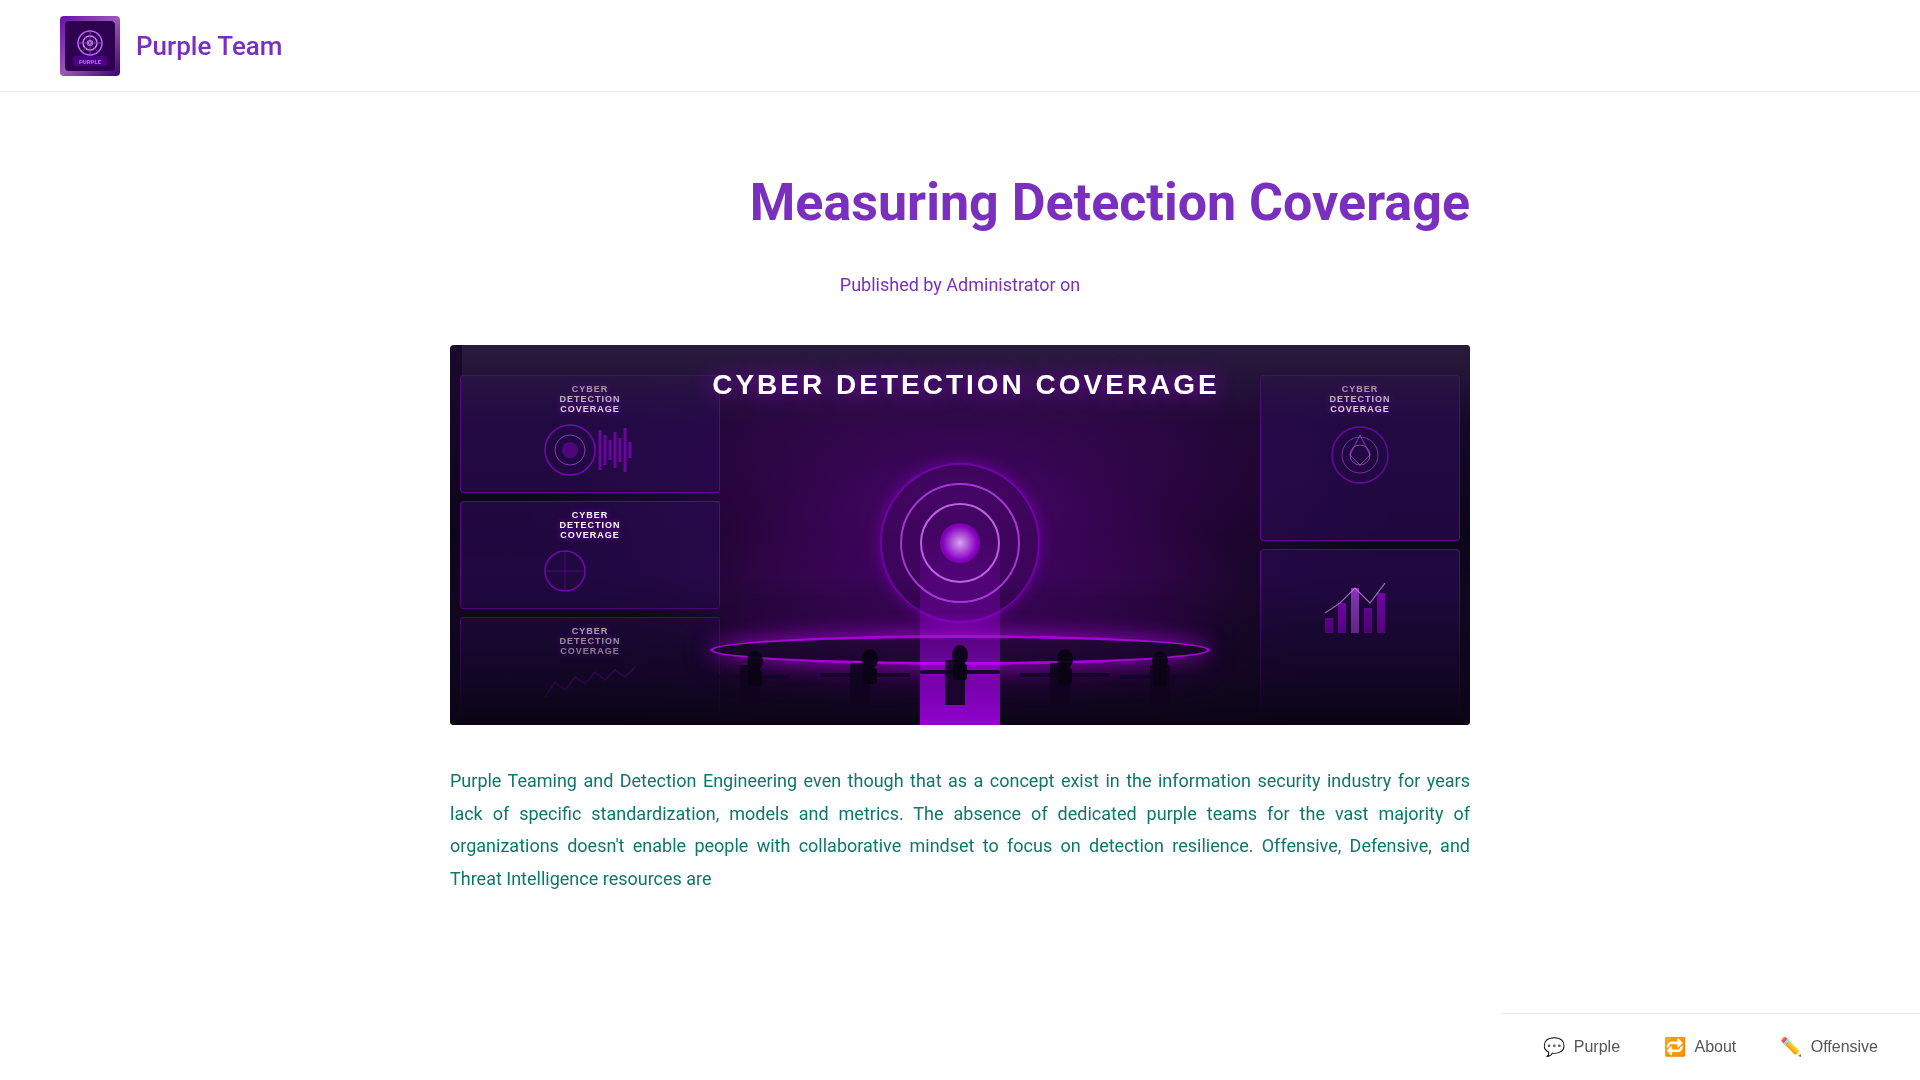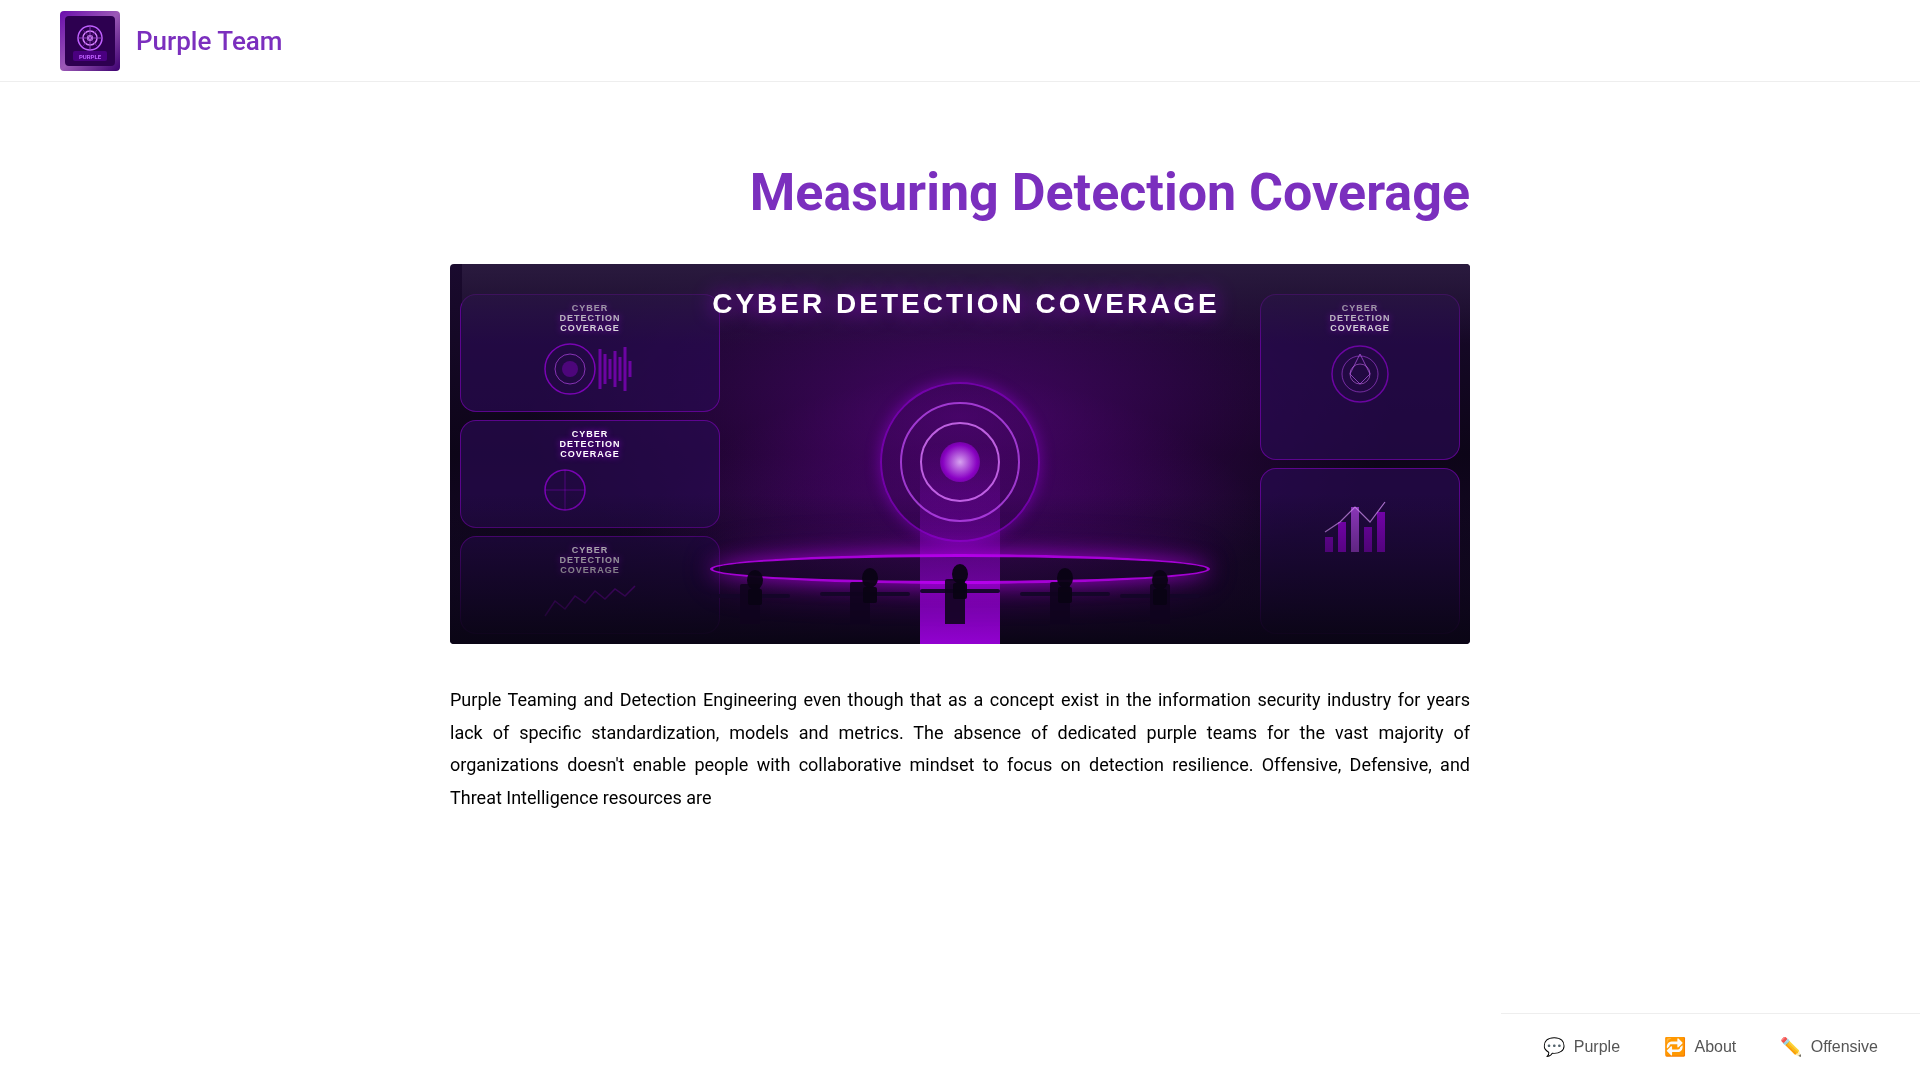--- a/index.html
+++ b/index.html
@@ -15,21 +15,21 @@
       width: 1920px;
       min-height: 1080px;
     }
 
     
     header {
       display: flex;
       align-items: center;
       justify-content: space-between;
       padding: 0 60px;
-      height: 82px;
+      height: 92px;
       border-bottom: 1px solid #eee;
       background: #fff;
     }
 
     .brand {
       display: flex;
       align-items: center;
       gap: 16px;
       text-decoration: none;
     }
@@ -243,21 +243,21 @@
       width: 220px;
       display: flex;
       flex-direction: column;
       gap: 8px;
       padding: 10px;
     }
 
     .panel {
       background: rgba(40, 10, 80, 0.7);
       border: 1px solid rgba(180, 0, 255, 0.4);
-      border-radius: 16px;
+      border-radius: 4px;
       padding: 8px;
       flex: 1;
     }
 
     .panel-title {
       font-size: 9px;
       font-weight: 900;
       color: #fff;
       letter-spacing: 1px;
       text-align: center;
@@ -289,21 +289,21 @@
       border: 3px solid rgba(200, 0, 255, 0.8);
       border-radius: 50%;
       box-shadow: 0 0 20px rgba(200, 0, 255, 0.6), 0 0 40px rgba(200, 0, 255, 0.3);
       z-index: 5;
     }
 
     
     .article-body {
       font-size: 18px;
       line-height: 1.8;
-      color: #000000;
+      color: #0f766e;
       text-align: justify;
     }
 
     
     .bottom-bar {
       position: fixed;
       bottom: 0;
       right: 0;
       display: flex;
       align-items: center;
@@ -362,20 +362,21 @@
       </svg>
     </div>
     <span class="brand-name">Purple Team</span>
   </a>
 
 </header>
 
 <main>
   <h1 class="article-title">Measuring Detection Coverage</h1>
 
+  <p class="article-meta">Published by Administrator on</p>
 
   <div class="article-image-container">
     <div class="article-image">
       <div class="cyber-bg"></div>
 
       <div class="cyber-ceiling">
         <span class="cyber-title-arc">CYBER DETECTION COVERAGE</span>
       </div>
 
       <div class="left-panels">

